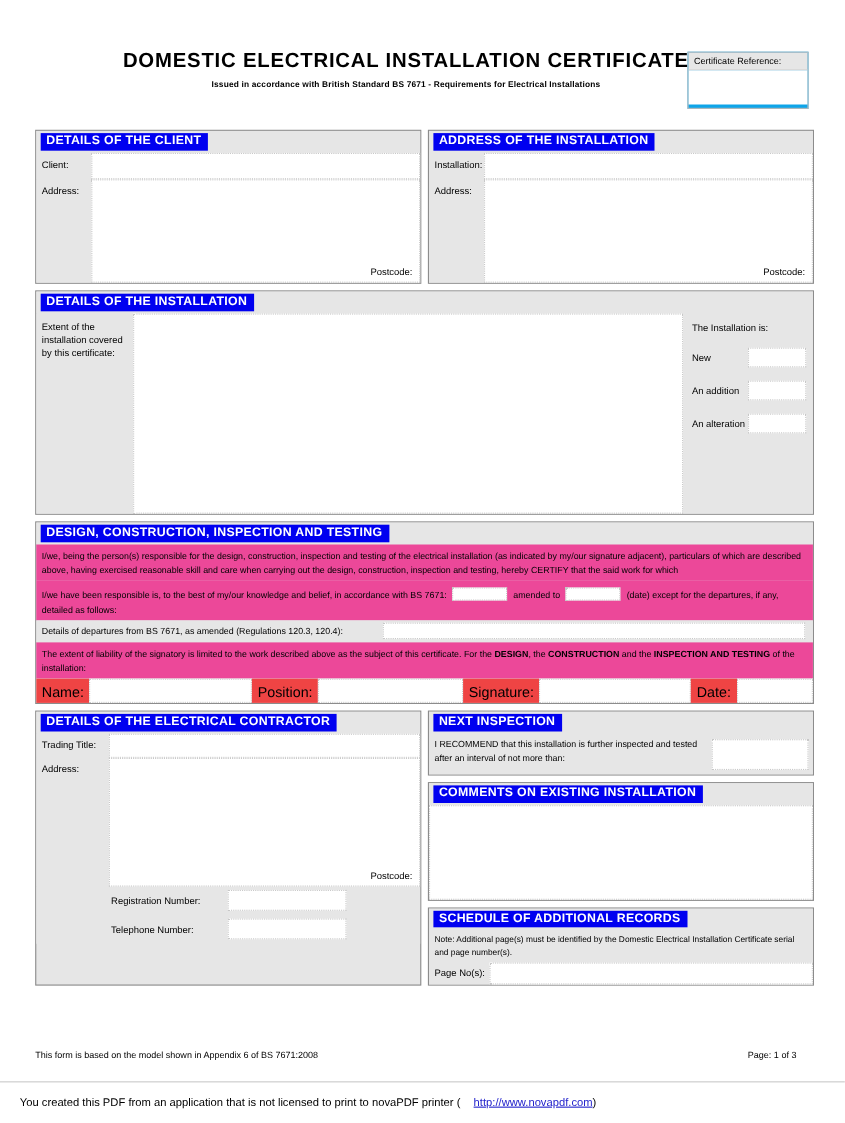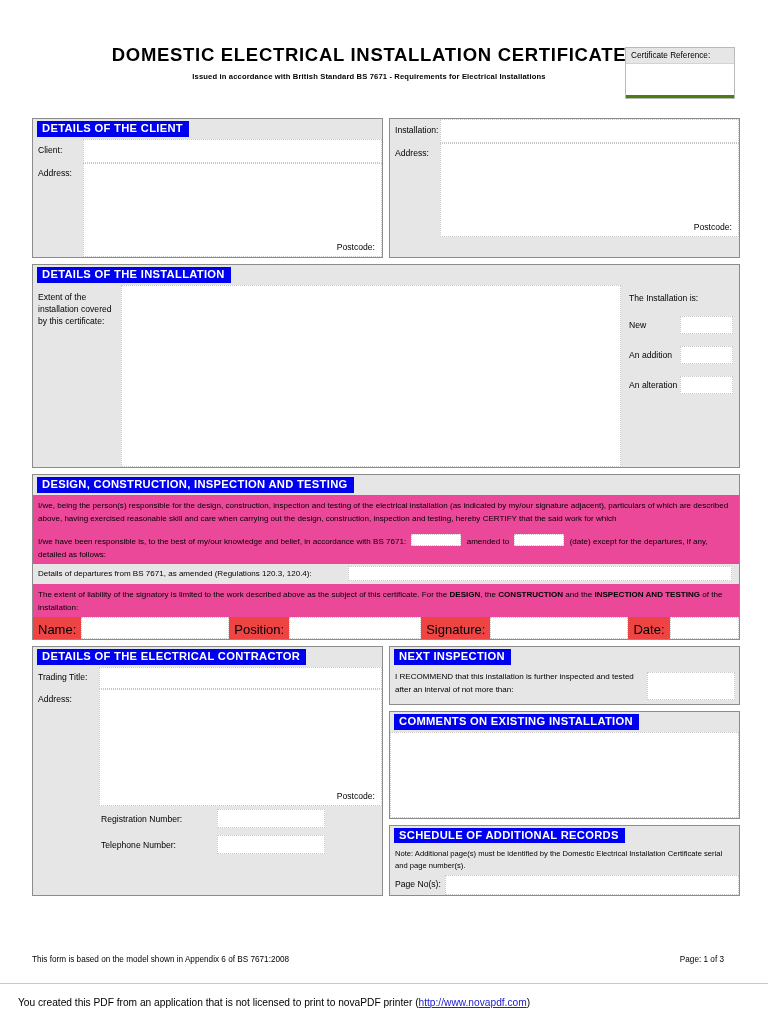--- a/index.html
+++ b/index.html
@@ -44,21 +44,21 @@
     margin: 6px 0 0 -30px;
     letter-spacing: 0.15px;
   }
   .cert-ref-box {
     position: absolute;
     left: 625px;
     top: 47px;
     width: 110px;
     height: 52px;
     border: 1px solid #b9b9b9;
-    background: #4d7c0f;
+    background: #0ea5e9;
   }
   .cert-ref-label {
     background: #e6e6e6;
     font-size: 8.2px;
     padding: 3px 4px 3px 5px;
     border-bottom: 1px solid #d3d3d3;
   }
 
   
   .sec {
@@ -191,21 +191,21 @@
 
   .contractor .tr { display:flex; height: 22px; }
   .contractor .tr .lbl { width: 66px; padding-top: 5px; }
   .contractor .ar { display:flex; height: 117px; }
   .contractor .ar .lbl { width: 66px; padding-top: 5px; }
   .num-row {
     display:flex; align-items:center;
     background:#e6e6e6; height: 26px;
     padding-left: 68px;
   }
-  .num-row .nl { font-size: 8.6px; width: 116px; }
+  .num-row .nl { font-size: 8.6px; width: 106px; }
   .num-row .nf {
     width: 108px; height: 19px;
     background:#fff; border:1px dotted #c8c8c8;
   }
 
   .next-insp .ni-body {
     display:flex; background:#e6e6e6;
     padding: 3px 4px 4px 5px;
   }
   .next-insp .ni-text {
@@ -234,21 +234,21 @@
     left: 32px; right: 44px;
     top: 955px;
     display: flex; justify-content: space-between;
     font-size: 8.2px;
   }
   .nova {
     position: absolute;
     left: 18px; top: 997px;
     font-size: 10.2px;
   }
-  .nova a { color: #2222cc; }
+  .nova a { color: #2222cc; margin-left: 12px; }
   .sep-line {
     position:absolute; left:0; right:0; top: 983px;
     border-top: 1px solid #c9c9c9;
   }
   .mt6 { margin-top: 6px; }
 </style>
 </head>
 <body>
 
 <div class="page">
@@ -276,20 +276,23 @@
       <div class="r2">
         <div class="lbl">Address:</div>
         <div class="addr-inner">
           <span></span>
           <span class="postcode">Postcode:</span>
         </div>
       </div>
     </div>
 
     <div class="col sec client-grid">
+      <div class="band-row">
+        <span class="band">ADDRESS OF THE INSTALLATION</span>
+      </div>
       <div class="r1">
         <div class="lbl">Installation:</div>
         <div class="fld"></div>
       </div>
       <div class="r2">
         <div class="lbl">Address:</div>
         <div class="addr-inner">
           <span></span>
           <span class="postcode">Postcode:</span>
         </div>

